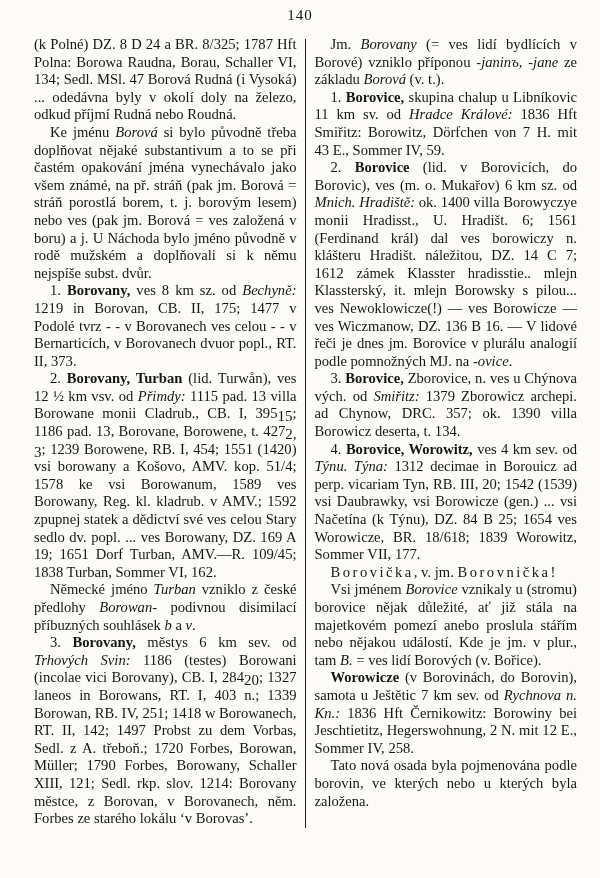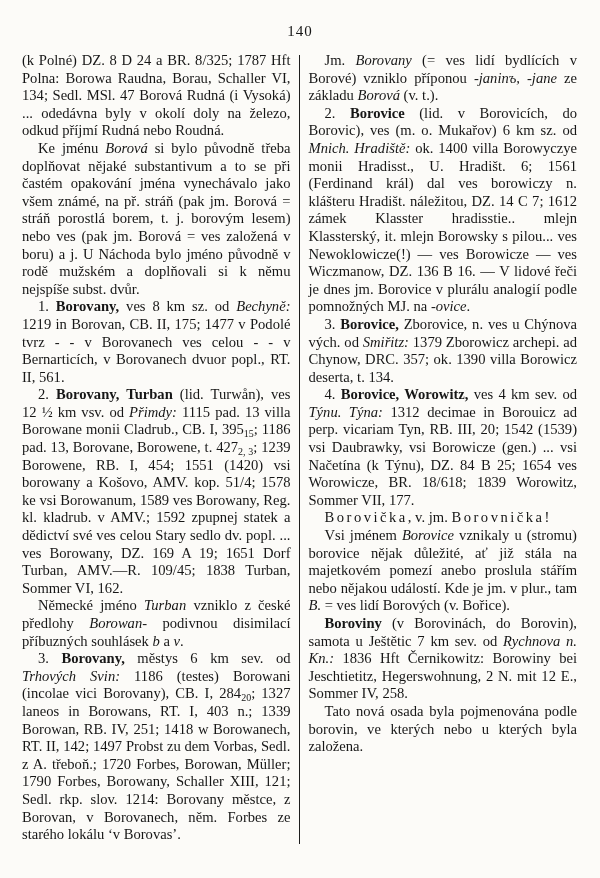--- a/index.html
+++ b/index.html
@@ -8,68 +8,68 @@
     background:#fcfbf8;
     font-family:"Liberation Serif","DejaVu Serif",serif;
     color:#161616;
     overflow:hidden;
   }
   .page-number{
     text-align:center;
     font-size:15px;
     padding-top:7px;
     letter-spacing:1px;
-    margin-top:16px;
   }
   .columns{
     display:flex;
-    margin:12px 23px 0 22px;
+    margin:12px 23px 0 34px;
   }
   .col{
     flex:1;
     font-size:14.6px;
     line-height:17.6px;
     text-align:justify;
   }
   .col-left{padding-right:8px;}
   .col-right{padding-left:9px;}
   .divider{
     width:1px;
     background:#1d1d1d;
     margin-top:3px;
   }
   p{margin:0;}
   p.indent{text-indent:16px;}
   .i{font-style:italic;}
   .b{font-weight:bold;}
   .sp{letter-spacing:2.5px;}
-  .sub{font-size:10px;vertical-align:-3px;line-height:0;}
+  .sub{font-size:15px;vertical-align:-3px;line-height:0;}
 </style>
 </head>
 <body>
 
 <div>
   <div class="page-number">140</div>
 
   <div class="columns">
     <div class="col col-left">
         <p><span>(k Polné) DZ. 8 D 24 a BR. 8/325; 1787 Hft Polna: Borowa Raudna, Borau, Schaller VI, 134; Sedl. MSl. 47 Borová Rudná (i Vysoká) ... odedávna byly v okolí doly na železo, odkud příjmí Rudná nebo Roudná.</span></p>
         <p class="indent"><span>Ke jménu </span><span class="i">Borová</span><span> si bylo původně třeba doplňovat nějaké substantivum a to se při častém opakování jména vynechávalo jako všem známé, na př. stráň (pak jm. Borová = stráň porostlá borem, t. j. borovým lesem) nebo ves (pak jm. Borová = ves založená v boru) a j. U Náchoda bylo jméno původně v rodě mužském a doplňovali si k němu nejspíše subst. dvůr.</span></p>
-        <p class="indent"><span>1. </span><span class="b">Borovany,</span><span> ves 8 km sz. od </span><span class="i">Bechyně:</span><span> 1219 in Borovan, CB. II, 175; 1477 v Podolé tvrz - - v Borovanech ves celou - - v Bernarticích, v Borovanech dvuor popl., RT. II, 561.</span></p>
+        <p class="indent"><span>1. </span><span class="b">Borovany,</span><span> ves 8 km sz. od </span><span class="i">Bechyně:</span><span> 1219 in Borovan, CB. II, 175; 1477 v Podolé tvrz - - v Borovanech ves celou - - v Bernarticích, v Borovanech dvuor popl., RT. II, 373.</span></p>
         <p class="indent"><span>2. </span><span class="b">Borovany, Turban</span><span> (lid. Turwån), ves 12 ½ km vsv. od </span><span class="i">Přimdy:</span><span> 1115 pad. 13 villa Borowane monii Cladrub., CB. I, 395</span><span class="sub">15</span><span>; 1186 pad. 13, Borovane, Borowene, t. 427</span><span class="sub">2, 3</span><span>; 1239 Borowene, RB. I, 454; 1551 (1420) vsi borowany a Košovo, AMV. kop. 51/4; 1578 ke vsi Borowanum, 1589 ves Borowany, Reg. kl. kladrub. v AMV.; 1592 zpupnej statek a dědictví své ves celou Stary sedlo dv. popl. ... ves Borowany, DZ. 169 A 19; 1651 Dorf Turban, AMV.—R. 109/45; 1838 Turban, Sommer VI, 162.</span></p>
         <p class="indent"><span>Německé jméno </span><span class="i">Turban</span><span> vzniklo z české předlohy </span><span class="i">Borowan-</span><span> podivnou disimilací příbuzných souhlásek </span><span class="i">b</span><span> a </span><span class="i">v</span><span>.</span></p>
         <p class="indent"><span>3. </span><span class="b">Borovany,</span><span> městys 6 km sev. od </span><span class="i">Trhových Svin:</span><span> 1186 (testes) Borowani (incolae vici Borovany), CB. I, 284</span><span class="sub">20</span><span>; 1327 laneos in Borowans, RT. I, 403 n.; 1339 Borowan, RB. IV, 251; 1418 w Borowanech, RT. II, 142; 1497 Probst zu dem Vorbas, Sedl. z A. třeboň.; 1720 Forbes, Borowan, Müller; 1790 Forbes, Borowany, Schaller XIII, 121; Sedl. rkp. slov. 1214: Borovany městce, z Borovan, v Borovanech, něm. Forbes ze starého lokálu ‘v Borovas’.</span></p>
       </div>
 
     <div class="divider"></div>
 
     <div class="col col-right">
         <p class="indent"><span>Jm. </span><span class="i">Borovany</span><span> (= ves lidí bydlících v Borové) vzniklo příponou </span><span class="i">-janinъ, -jane</span><span> ze základu </span><span class="i">Borová</span><span> (v. t.).</span></p>
+        <p class="indent"><span>1. </span><span class="b">Borovice,</span><span> skupina chalup u Libníkovic 11 km sv. od </span><span class="i">Hradce Králové:</span><span> 1836 Hft Smiřitz: Borowitz, Dörfchen von 7 H. mit 43 E., Sommer IV, 59.</span></p>
         <p class="indent"><span>2. </span><span class="b">Borovice</span><span> (lid. v Borovicích, do Borovic), ves (m. o. Mukařov) 6 km sz. od </span><span class="i">Mnich. Hradiště:</span><span> ok. 1400 villa Borowyczye monii Hradisst., U. Hradišt. 6; 1561 (Ferdinand král) dal ves borowiczy n. klášteru Hradišt. náležitou, DZ. 14 C 7; 1612 zámek Klasster hradisstie.. mlejn Klassterský, it. mlejn Borowsky s pilou... ves Newoklowicze(!) — ves Borowicze — ves Wiczmanow, DZ. 136 B 16. — V lidové řeči je dnes jm. Borovice v plurálu analogií podle pomnožných MJ. na </span><span class="i">-ovice</span><span>.</span></p>
         <p class="indent"><span>3. </span><span class="b">Borovice,</span><span> Zborovice, n. ves u Chýnova vých. od </span><span class="i">Smiřitz:</span><span> 1379 Zborowicz archepi. ad Chynow, DRC. 357; ok. 1390 villa Borowicz deserta, t. 134.</span></p>
         <p class="indent"><span>4. </span><span class="b">Borovice, Worowitz,</span><span> ves 4 km sev. od </span><span class="i">Týnu. Týna:</span><span> 1312 decimae in Borouicz ad perp. vicariam Tyn, RB. III, 20; 1542 (1539) vsi Daubrawky, vsi Borowicze (gen.) ... vsi Načetína (k Týnu), DZ. 84 B 25; 1654 ves Worowicze, BR. 18/618; 1839 Worowitz, Sommer VII, 177.</span></p>
         <p class="indent"><span class="sp">Borovička</span><span>, v. jm. </span><span class="sp">Borovnička!</span></p>
         <p class="indent"><span>Vsi jménem </span><span class="i">Borovice</span><span> vznikaly u (stromu) borovice nějak důležité, ať již stála na majetkovém pomezí anebo proslula stářím nebo nějakou událostí. Kde je jm. v plur., tam </span><span class="i">B.</span><span> = ves lidí Borových (v. Bořice).</span></p>
-        <p class="indent"><span class="b">Boroviny</span><span> (v Borovinách, do Borovin), samota u Ještětic 7 km sev. od </span><span class="i">Rychnova n. Kn.:</span><span> 1836 Hft Černikowitz: Borowiny bei Jeschtietitz, Hegerswohnung, 2 N. mit 12 E., Sommer IV, 258.</span></p>
+        <p class="indent"><span class="b">Worowicze</span><span> (v Borovinách, do Borovin), samota u Ještětic 7 km sev. od </span><span class="i">Rychnova n. Kn.:</span><span> 1836 Hft Černikowitz: Borowiny bei Jeschtietitz, Hegerswohnung, 2 N. mit 12 E., Sommer IV, 258.</span></p>
         <p class="indent"><span>Tato nová osada byla pojmenována podle borovin, ve kterých nebo u kterých byla založena.</span></p>
       </div>
   </div>
 </div>
 
 </body></html>

